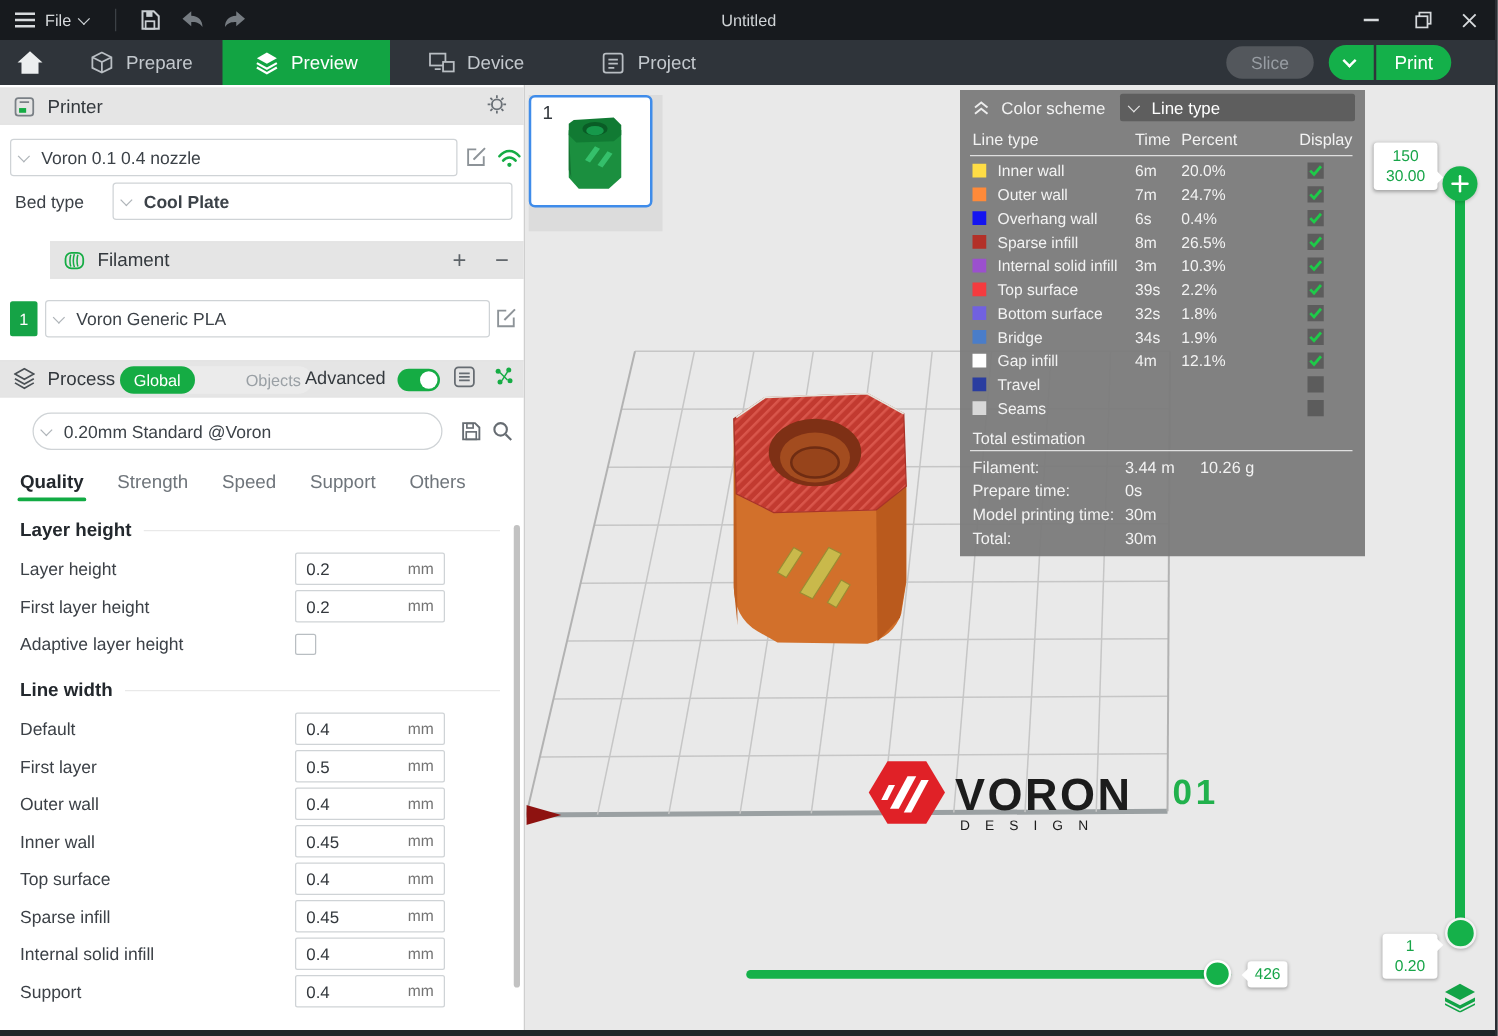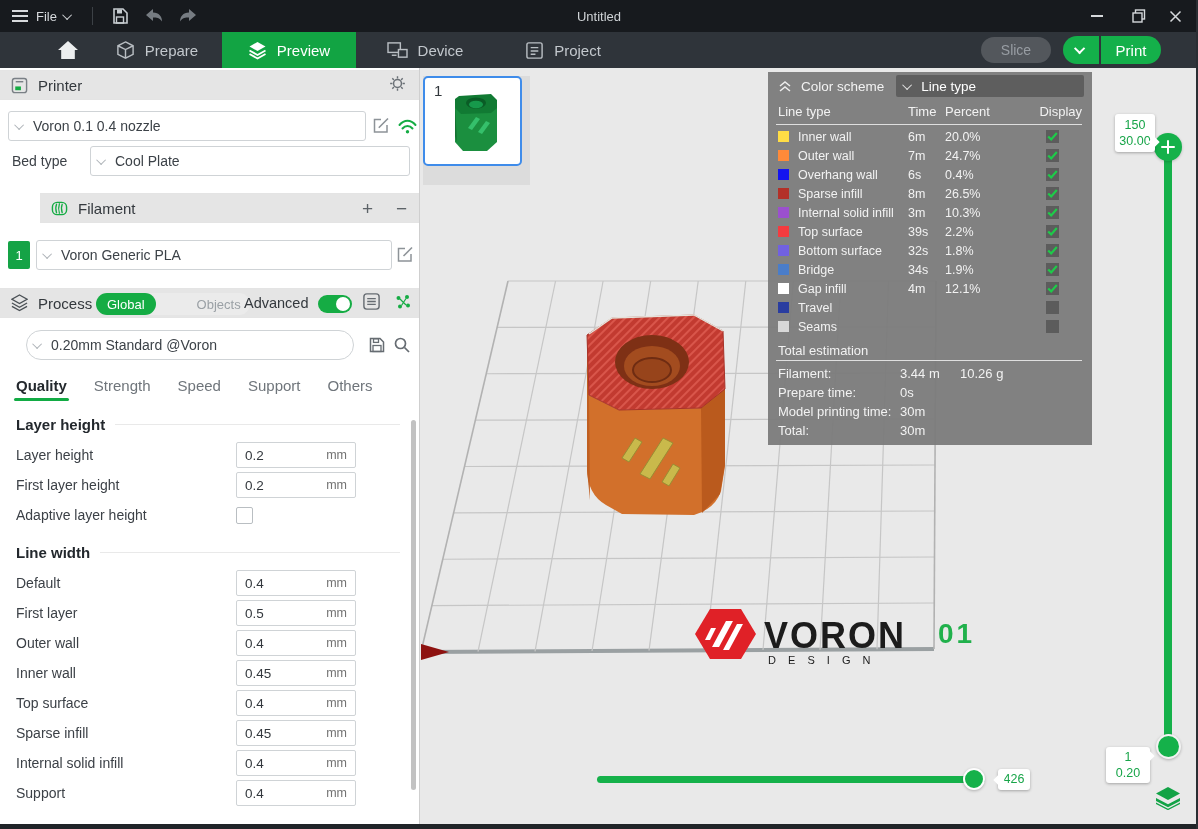--- a/index.html
+++ b/index.html
@@ -14,21 +14,21 @@
   .hamb { width:16px; height:12px; display:flex; flex-direction:column; justify-content:space-between; }
   .hamb i { display:block; height:1.8px; background:#d7dadd; }
   .file-label { font-size:13px; }
   .chev { width:7px; height:7px; border-left:1.7px solid #aeb3b8; border-bottom:1.7px solid #aeb3b8; transform:rotate(-45deg) translateY(-2px); }
   .tb-divider { width:1px; height:18px; background:#3c4146; margin:0 10px; }
   .tb-icon { width:34px; height:100%; display:flex; align-items:center; justify-content:center; }
   #window-title { position:absolute; left:0; right:0; top:0; height:32px; display:flex; align-items:center; justify-content:center; font-size:13px; color:#cfd3d6; pointer-events:none; }
   .winctl { position:absolute; top:0; width:38px; height:32px; display:flex; align-items:center; justify-content:center; }
 
   
-  #tabbar { position:absolute; left:0; top:32px; width:1198px; height:36px; background:#2f343a; display:flex; align-items:stretch;padding-left:44px; }
+  #tabbar { position:absolute; left:0; top:32px; width:1198px; height:36px; background:#2f343a; display:flex; align-items:stretch; }
   #home-btn { width:48px; display:flex; align-items:center; justify-content:center; }
   .main-tab { display:flex; align-items:center; justify-content:center; gap:10px; font-size:15px; color:#c3c8cd; }
   .main-tab.active { background:#12a443; color:#fff; }
   #slice-btn { position:absolute; left:981px; top:5px; width:70px; height:26px; border-radius:13px; background:#53575c; color:#989da3; font-size:14px; display:flex; align-items:center; justify-content:center; }
   #print-chevron-btn { position:absolute; left:1063px; top:4px; width:36px; height:28px; border-radius:14px 0 0 14px; background:#14b04a; display:flex; align-items:center; justify-content:center; }
   #print-btn { position:absolute; left:1101px; top:4px; width:60px; height:28px; border-radius:0 14px 14px 0; background:#14b04a; color:#fff; font-size:15px; display:flex; align-items:center; justify-content:center; }
   .chev-w { width:8px; height:8px; border-left:2px solid #fff; border-bottom:2px solid #fff; transform:rotate(-45deg) translateY(-2px); }
 
   
   #leftpanel { position:absolute; left:0; top:68px; width:420px; height:757px; background:#fff; border-right:1px solid #cfcfcf; overflow:hidden; color:#3c4147; }
@@ -95,21 +95,21 @@
   #h-slider-handle { position:absolute; left:542px; top:700px; width:22px; height:22px; border-radius:50%; background:#15b14a; border:2px solid #fdfdfd; box-shadow:0 1px 3px rgba(0,0,0,0.25); }
   .bubble { position:absolute; background:#fff; border-radius:3px; box-shadow:0 1px 3px rgba(0,0,0,0.3); color:#18a549; display:flex; flex-direction:column; align-items:center; justify-content:center; font-size:12.5px; line-height:1.3; }
   .bubble .tail { position:absolute; width:8px; height:8px; background:#fff; transform:rotate(45deg); }
   #h-bubble { left:577px; top:701px; width:32px; height:21px; }
   #h-bubble .tail { left:-3px; top:7px; }
   #v-slider-track { position:absolute; left:743px; top:82px; width:8px; height:596px; border-radius:4px; background:#15b14a; }
   #v-plus-btn { position:absolute; left:733px; top:65px; width:28px; height:28px; border-radius:50%; background:#15b14a; display:flex; align-items:center; justify-content:center; box-shadow:0 1px 3px rgba(0,0,0,0.2); }
   #v-plus-btn .ph { position:absolute; width:14px; height:2.6px; background:#fff; border-radius:1px; }
   #v-plus-btn .pv2 { position:absolute; width:2.6px; height:14px; background:#fff; border-radius:1px; }
   #v-handle { position:absolute; left:735px; top:666px; width:25px; height:25px; border-radius:50%; background:#15b14a; border:2px solid #f2f2f2; box-shadow:0 1px 3px rgba(0,0,0,0.25); }
-  #v-bubble-top { left:694px; top:46px; width:40px; height:38px; }
+  #v-bubble-top { left:678px; top:46px; width:51px; height:38px; }
   #v-bubble-top .tail { right:-3px; top:24px; }
   #v-bubble-bottom { left:685px; top:679px; width:44px; height:36px; }
   #v-bubble-bottom .tail { right:-3px; top:5px; }
 
   
   #edge-bottom { position:absolute; left:0; top:824px; width:1198px; height:5px; background:#202428; }
   #edge-right { position:absolute; left:1196px; top:0; width:2px; height:829px; background:#2a2e33; }
 </style>
 </head>
 <body>
@@ -236,21 +236,21 @@
         </svg>
     </span>
     <span class="abs" style="left:397px; top:50px;">
       <svg width="21" height="17" viewBox="0 0 21 17">
           <path d="M2.5 7 C5 4 8 2.8 10.5 2.8 C13 2.8 16 4 18.5 7" fill="none" stroke="#15ac44" stroke-width="2" stroke-linecap="round"></path>
           <path d="M5.5 10.5 C7 8.7 9 8 10.5 8 C12 8 14 8.7 15.5 10.5" fill="none" stroke="#15ac44" stroke-width="2" stroke-linecap="round"></path>
           <circle cx="10.5" cy="13.8" r="1.7" fill="#15ac44"></circle>
         </svg>
     </span>
     <span class="ipanel-label" style="left:12px; top:78px;">Bed type</span>
-    <div class="select" style="left:90px; top:78px; width:320px;">
+    <div class="select" style="left:90px; top:78px; width:320px;font-weight:bold;">
       <span class="chev"></span>
       <span>Cool Plate</span>
     </div>
 
     <div class="sechead" style="top:125px;margin-left:40px;">
       <span class="sh-icon">
         <svg width="17" height="17" viewBox="0 0 18 18">
             <rect x="1.5" y="2.5" width="15" height="13" rx="5" fill="none" stroke="#15ac44" stroke-width="1.5"></rect>
             <path d="M6 4 C5 6.5 5 11.5 6 14 M9 3.5 C8 6.5 8 11.5 9 14.5 M12 4 C11 6.5 11 11.5 12 14" fill="none" stroke="#15ac44" stroke-width="1.3"></path>
           </svg>

